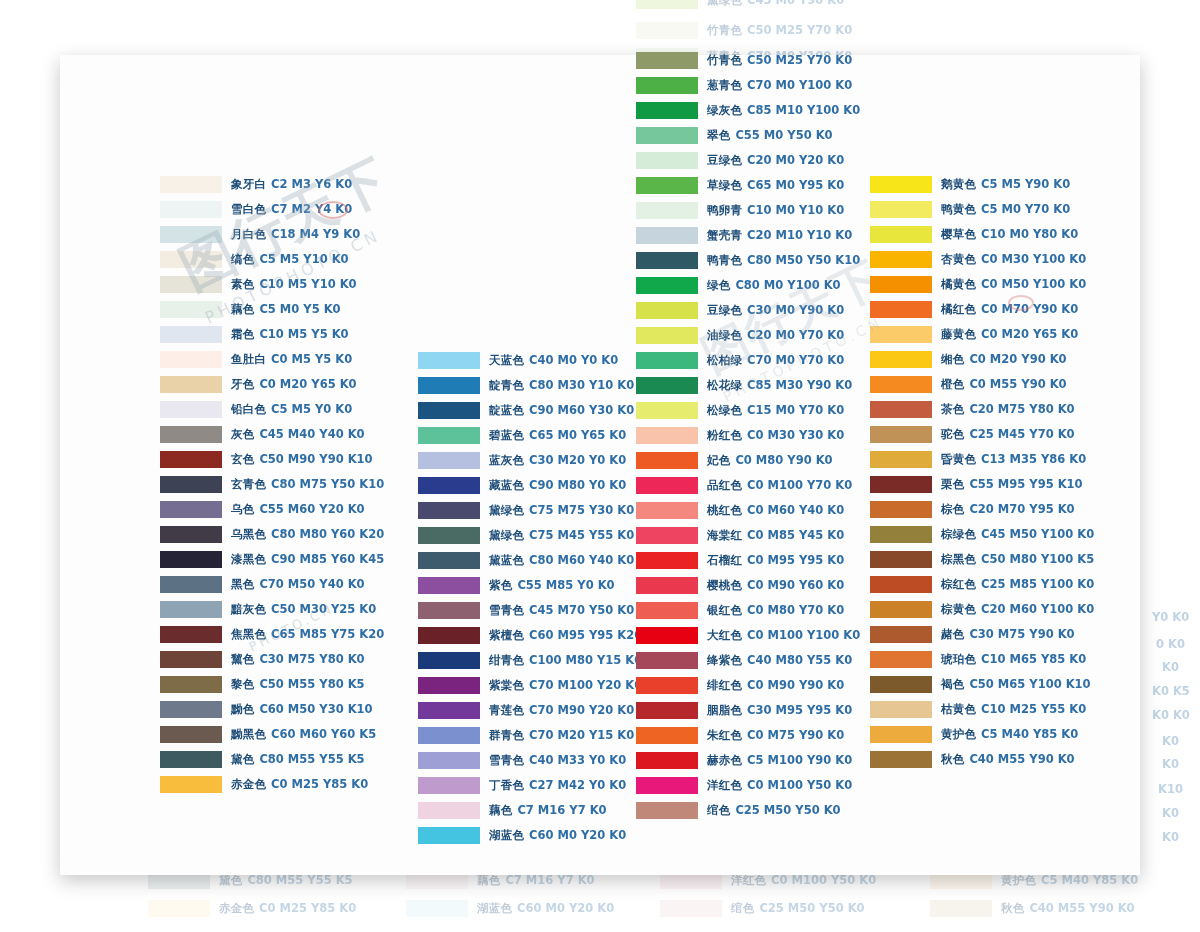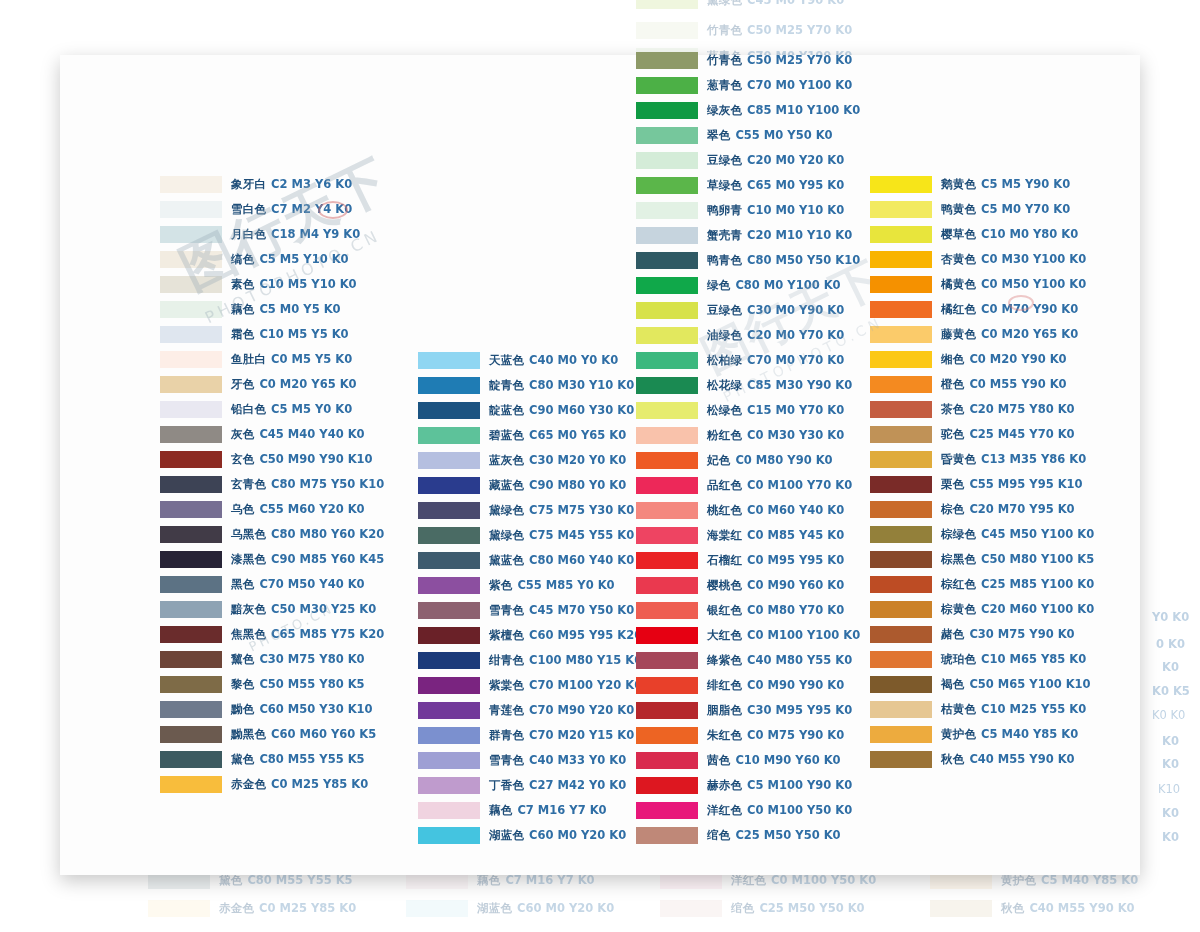--- a/index.html
+++ b/index.html
@@ -185,24 +185,24 @@
           <div class="swatch" style="background: rgb(226, 214, 189);"></div>
           <div class="txt"><span class="name">秋色</span><span class="code">C40 M55 Y90 K0</span></div>
         </div>
       </div>
     </div>
   <div id="ghost-codes">
       <div style="position: absolute; left: 1152px; top: 610px; font-size: 11.5px; font-weight: bold; color: rgba(47, 110, 165, 0.3);">Y0 K0</div>
       <div style="position: absolute; left: 1156px; top: 637px; font-size: 11.5px; font-weight: bold; color: rgba(47, 110, 165, 0.3);">0 K0</div>
       <div style="position: absolute; left: 1162px; top: 660px; font-size: 11.5px; font-weight: bold; color: rgba(47, 110, 165, 0.3);">K0</div>
       <div style="position: absolute; left: 1152px; top: 684px; font-size: 11.5px; font-weight: bold; color: rgba(47, 110, 165, 0.3);">K0 K5</div>
-      <div style="position: absolute; left: 1152px; top: 708px; font-size: 11.5px; font-weight: normal; color: rgba(47, 110, 165, 0.3);">K0 K0</div>
+      <div style="position: absolute; left: 1152px; top: 708px; font-size: 11.5px; font-weight: bold; color: rgba(47, 110, 165, 0.3);">K0 K0</div>
       <div style="position: absolute; left: 1162px; top: 734px; font-size: 11.5px; font-weight: bold; color: rgba(47, 110, 165, 0.3);">K0</div>
       <div style="position: absolute; left: 1162px; top: 757px; font-size: 11.5px; font-weight: bold; color: rgba(47, 110, 165, 0.3);">K0</div>
-      <div style="position: absolute; left: 1158px; top: 782px; font-size: 11.5px; font-weight: normal; color: rgba(47, 110, 165, 0.3);">K10</div>
+      <div style="position: absolute; left: 1158px; top: 782px; font-size: 11.5px; font-weight: bold; color: rgba(47, 110, 165, 0.3);">K10</div>
       <div style="position: absolute; left: 1162px; top: 806px; font-size: 11.5px; font-weight: bold; color: rgba(47, 110, 165, 0.3);">K0</div>
       <div style="position: absolute; left: 1162px; top: 830px; font-size: 11.5px; font-weight: bold; color: rgba(47, 110, 165, 0.3);">K0</div>
     </div>
 </div>
 
 <div class="card">
   <div class="cols" id="columns-root">
       <div class="col" style="left: 100px; top: 117px;">
         <div class="row">
           <div class="swatch" style="background: rgb(247, 241, 232);"></div>
@@ -492,24 +492,20 @@
           <div class="swatch" style="background: rgb(232, 64, 42);"></div>
           <div class="txt"><span class="name">绯红色</span><span class="code">C0 M90 Y90 K0</span></div>
         </div>
         <div class="row">
           <div class="swatch" style="background: rgb(181, 39, 44);"></div>
           <div class="txt"><span class="name">胭脂色</span><span class="code">C30 M95 Y95 K0</span></div>
         </div>
         <div class="row">
           <div class="swatch" style="background: rgb(237, 100, 35);"></div>
           <div class="txt"><span class="name">朱红色</span><span class="code">C0 M75 Y90 K0</span></div>
-        </div>
-        <div class="row">
-          <div class="swatch" style="background: rgb(217, 42, 78);"></div>
-          <div class="txt"><span class="name">茜色</span><span class="code">C10 M90 Y60 K0</span></div>
         </div>
         <div class="row">
           <div class="swatch" style="background: rgb(221, 23, 32);"></div>
           <div class="txt"><span class="name">赫赤色</span><span class="code">C5 M100 Y90 K0</span></div>
         </div>
         <div class="row">
           <div class="swatch" style="background: rgb(232, 23, 122);"></div>
           <div class="txt"><span class="name">洋红色</span><span class="code">C0 M100 Y50 K0</span></div>
         </div>
         <div class="row">

